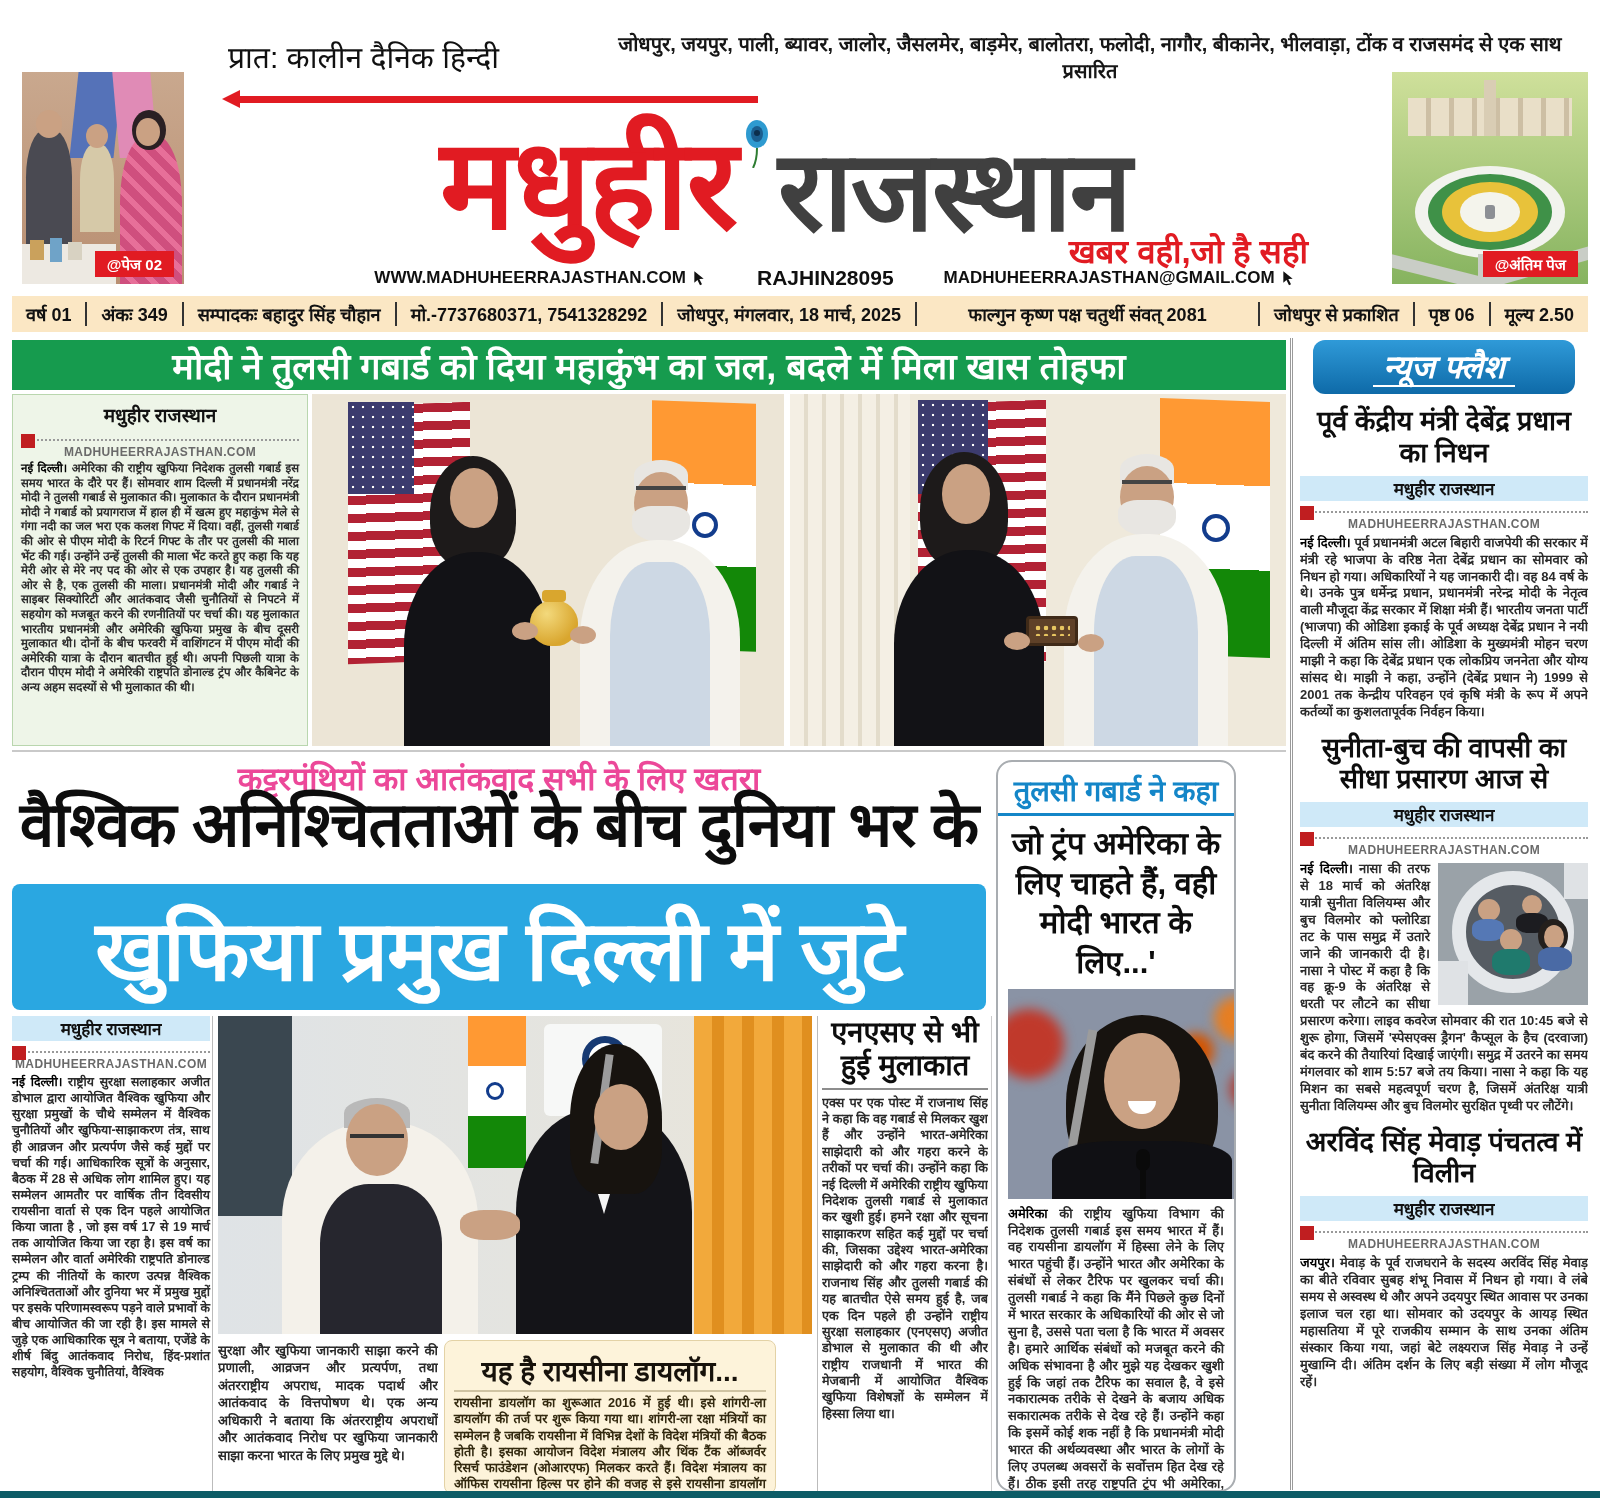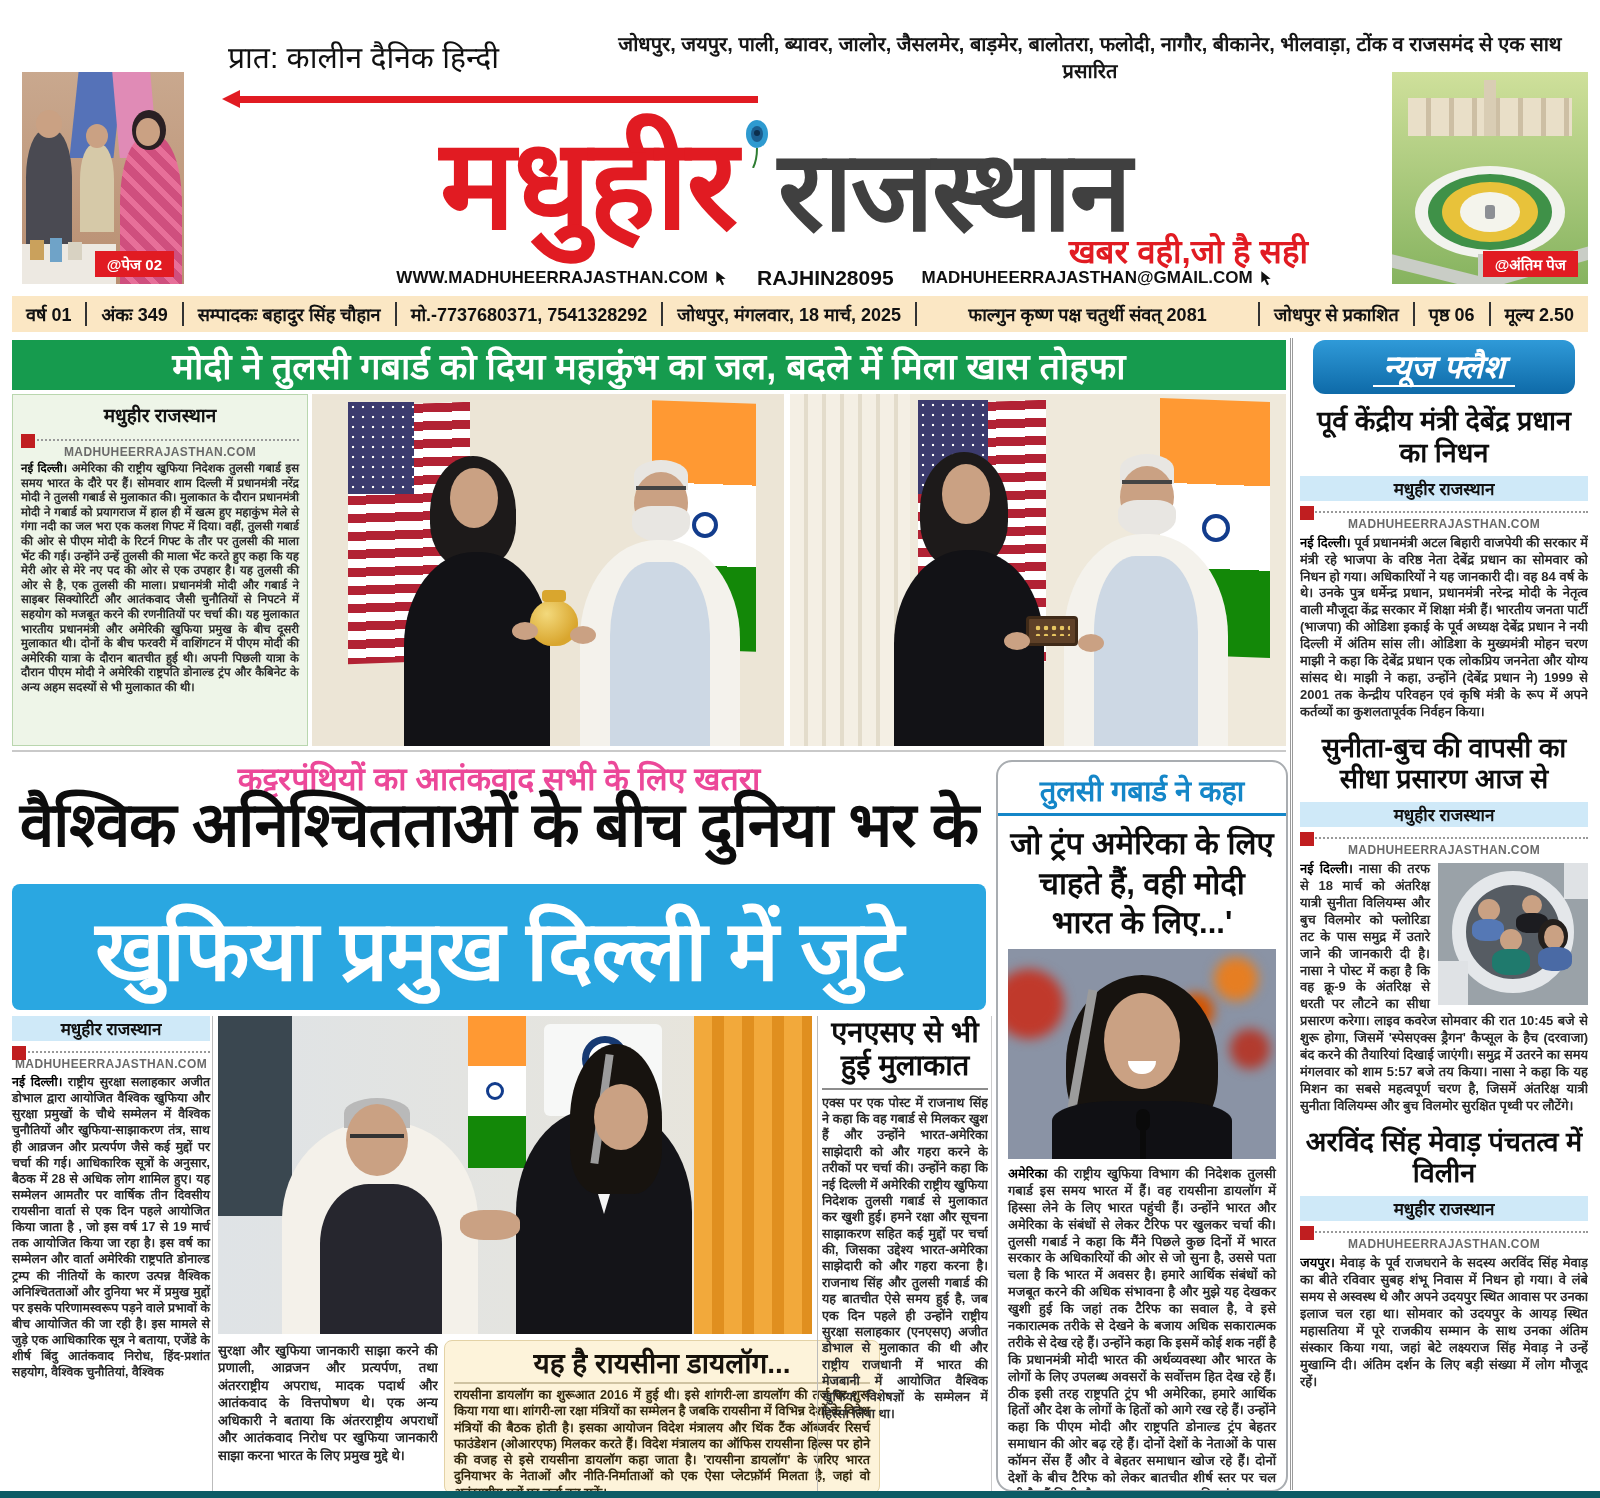--- a/index.html
+++ b/index.html
@@ -27,21 +27,21 @@
   .cities { left:600px; top:30px; width:980px; text-align:center; font-size:20px; font-weight:bold; color:#161616; }
   .pre-title { left:228px; top:36px; font-size:30px; font-weight:normal; color:#101010; }
   .title-row { left:230px; top:58px; width:1110px; display:flex; align-items:flex-end; justify-content:center; gap:6px; height:190px; }
   .title-red { font-size:126px; font-weight:bold; color:#e11b22; line-height:1; letter-spacing:-2px; }
   .title-black { font-size:112px; font-weight:bold; color:#404040; line-height:1; letter-spacing:-2px; }
   .flute { position:absolute; left:238px; top:96px; width:520px; height:7px; background:#e11b22; }
   .flute:before { content:""; position:absolute; left:-16px; top:-6px; border-right:18px solid #e11b22;
                   border-top:9px solid transparent; border-bottom:9px solid transparent; }
   .feather { width:26px; height:48px; margin:0 2px 80px; }
   .tagline { right:292px; top:228px; font-size:33px; font-weight:bold; color:#e11b22; }
-  .contact-row { left:360px; top:266px; width:950px; display:flex; align-items:center; gap:28px; justify-content:center;text-align:center; }
+  .contact-row { left:360px; top:266px; width:950px; display:flex; align-items:center; gap:50px; justify-content:center;text-align:center; }
   .contact-item { font-size:17px; font-weight:bold; color:#101010; display:flex; align-items:center; gap:5px; }
   .reg-code { font-size:21px; }
   .cursor-icon svg { width:16px; height:16px; display:block; }
   .info-bar { left:12px; top:296px; width:1576px; height:36px; background:#fbe7c4; display:flex; align-items:center; }
   .info-bar span { font-size:18px; font-weight:bold; color:#111; padding:0 14px; border-right:2px solid #333;
                    white-space:nowrap; flex:0 0 auto; }
   .info-bar span:last-child { border-right:none; }
   .info-bar span.grow { flex:1 1 auto; text-align:center; }
 
   
@@ -64,29 +64,29 @@
   .kicker { left:12px; top:756px; width:974px; text-align:center; font-size:32px; font-weight:bold; color:#ec4899; }
   .main-headline { left:12px; top:792px; width:974px; text-align:center; font-size:62px; font-weight:bold; color:#0d0d0d; line-height:1.05; letter-spacing:-1px; }
   .blue-bar { left:12px; top:884px; width:974px; height:126px; background:#2aa7e1; border-radius:8px; color:#fff;
               display:flex; align-items:center; justify-content:center; font-size:84px; font-weight:bold; letter-spacing:-1px; }
 
   
   .bl-col { left:12px; top:1016px; width:198px; height:1476px; }
   .bl-col .body-txt { font-size:12.4px; line-height:1.3; margin-top:3px; }
   .cont-col { left:218px; top:1342px; width:220px; height:152px; overflow:hidden; }
   .cont-col .body-txt { font-size:13.2px; line-height:1.32; }
-  .raisina { left:444px; top:1340px; width:436px; height:154px; background:#fdf3da; border:1px solid #e3d2a6; border-radius:8px; padding:2px 9px; overflow:hidden; }
+  .raisina { left:444px; top:1340px; width:332px; height:154px; background:#fdf3da; border:1px solid #e3d2a6; border-radius:8px; padding:10px 9px; overflow:hidden; }
   .raisina-title { text-align:center; font-size:28px; font-weight:bold; color:#17120b; border-bottom:2px solid #cfc3a2; padding-bottom:1px; }
   .raisina .body-txt { font-size:12.7px; line-height:1.28; margin-top:3px; color:#33290f; }
   .nsa-col { left:822px; top:1016px; width:166px; height:478px; overflow:hidden; }
   .nsa-head { text-align:center; font-size:29px; font-weight:bold; line-height:1.15; color:#0d0d0d; border-bottom:2px solid #8d8d8d; padding-bottom:5px; }
   .nsa-col .body-txt { font-size:12.7px; line-height:1.29; margin-top:5px; }
 
   
-  .gq-box { left:996px; top:760px; width:292px; height:732px; border:2px solid #a9adb1; border-radius:16px; padding:8px 10px; overflow:hidden; background:#fff; }
+  .gq-box { left:996px; top:760px; width:240px; height:732px; border:2px solid #a9adb1; border-radius:16px; padding:8px 10px; overflow:hidden; background:#fff; }
   .gq-head { text-align:center; color:#1486c8; font-size:29px; font-weight:bold; border-bottom:3px solid #1486c8; margin:0 -10px; padding-bottom:4px; }
   .gq-quote { text-align:center; font-size:31px; font-weight:bold; line-height:1.28; color:#0c0c0c; margin:8px 0 6px; }
   .ph-tulsi { position:relative; width:268px; height:210px; margin:0 auto; background:#8a93a5; overflow:hidden; }
   .gq-box .body-txt { font-size:13px; line-height:1.3; margin-top:7px; }
 
   .footer-bar { left:0; top:1491px; width:1600px; height:7px; background:#0d5c66; }
 
   
   .art { position:absolute; }
   

